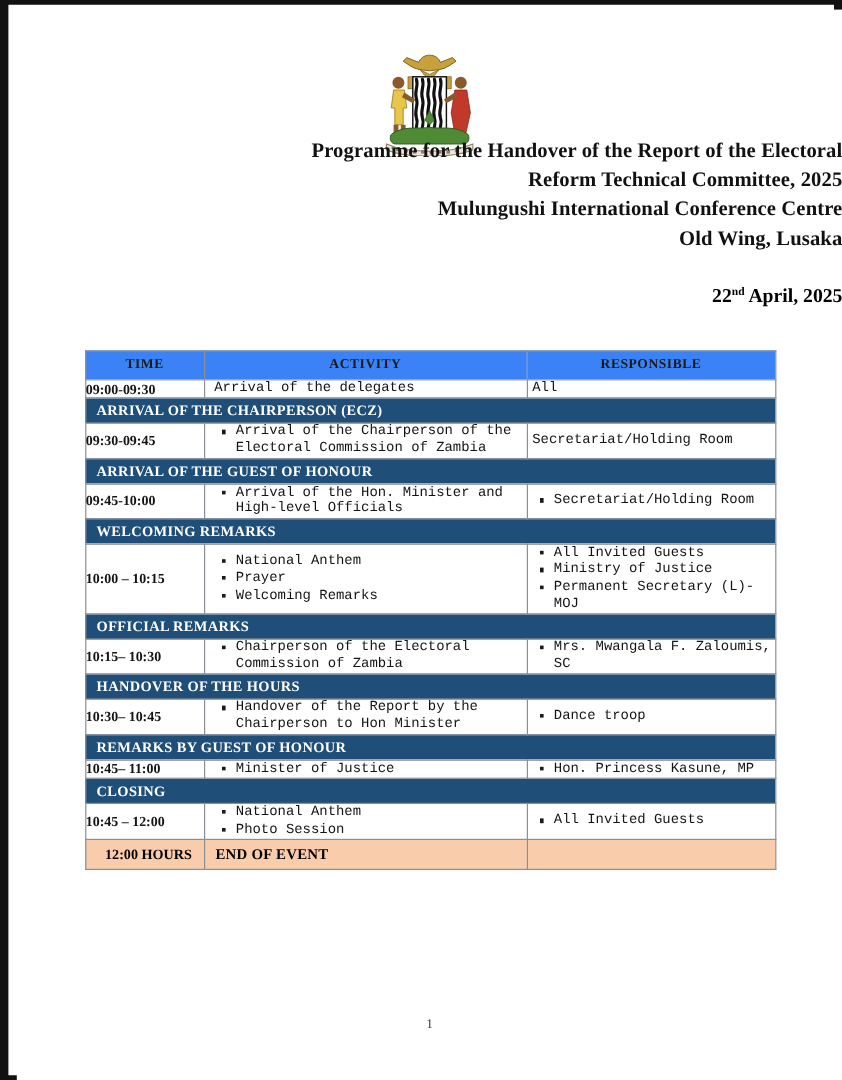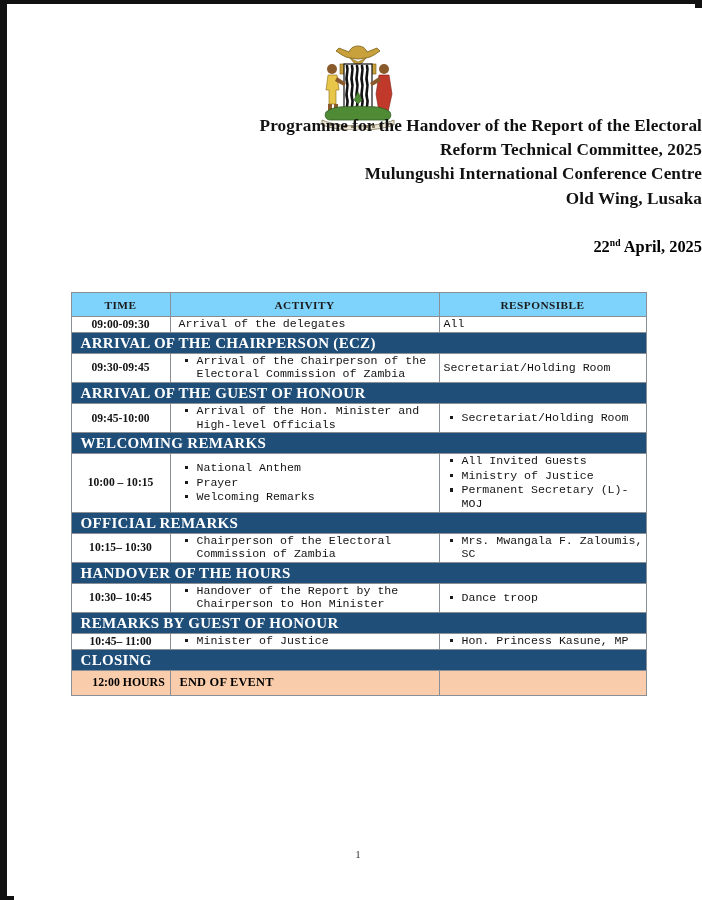--- a/index.html
+++ b/index.html
@@ -85,54 +85,53 @@
     border: 1px solid #8a8f96;
     vertical-align: middle;
     padding: 0;
   }
   col.c-time  { width: 99px; }
   col.c-act   { width: 269px; }
   col.c-resp  { width: 207px; }
 
   
   tr.head th {
-    background: #7dd3fc;
+    background: #3b82f6;
     height: 23px;
     text-align: center;
     font-size: 11.3px;
     font-weight: bold;
     letter-spacing: 0.45px;
     color: #1a1a1a;
     font-family: "Liberation Serif", serif;
   }
 
   
   tr.band td {
     background: #1f4e79;
     height: 20px;
     border-left: 1px solid #8a8f96;
     border-right: 1px solid #8a8f96;
   }
   .band-label {
     color: #ffffff;
     font-weight: bold;
-    font-size: 15px;
+    font-size: 12px;
     letter-spacing: 0.3px;
     padding-left: 9px;
     white-space: nowrap;
   }
 
   
   tr.data td {
     background: #ffffff;
     font-size: 11.6px;
     color: #141414;
   }
   td.time {
-    text-align: center;
     font-weight: bold;
     font-size: 11.4px;
     padding: 4px 2px;
     white-space: nowrap;
     margin-left: 19px;
   }
   td.cell {
     padding: 5px 6px 6px 6px;
   }
   ul.items {
@@ -388,20 +387,34 @@
               </td>
               <td class="cell resp">
                 <ul class="items">
                   <li>Hon. Princess Kasune, MP</li>
                 </ul>
               </td>
             </tr>
             <tr class="band">
               <td colspan="3"><span class="band-label">CLOSING</span></td>
             </tr>
+            <tr class="data">
+              <td class="time">10:45 – 12:00</td>
+              <td class="cell">
+                <ul class="items">
+                  <li>National Anthem</li>
+                  <li>Photo Session</li>
+                </ul>
+              </td>
+              <td class="cell resp">
+                <ul class="items">
+                  <li>All Invited Guests</li>
+                </ul>
+              </td>
+            </tr>
             <tr class="endrow">
               <td class="time">12:00 HOURS</td>
               <td class="cell">END OF EVENT</td>
               <td class="cell resp"></td>
             </tr>
           </tbody>
       </table>
     </div>
 
     <div class="page-num">1</div>

